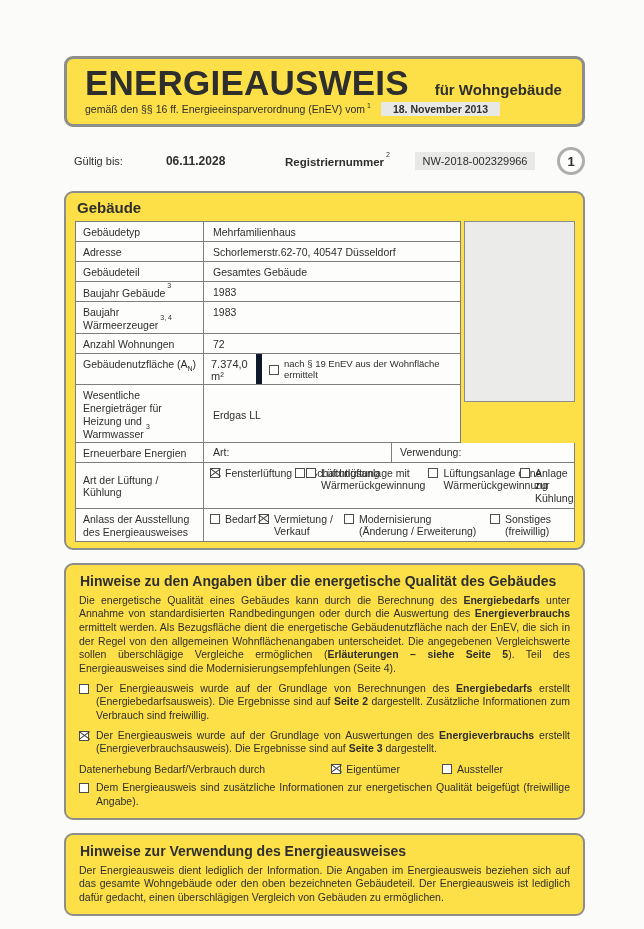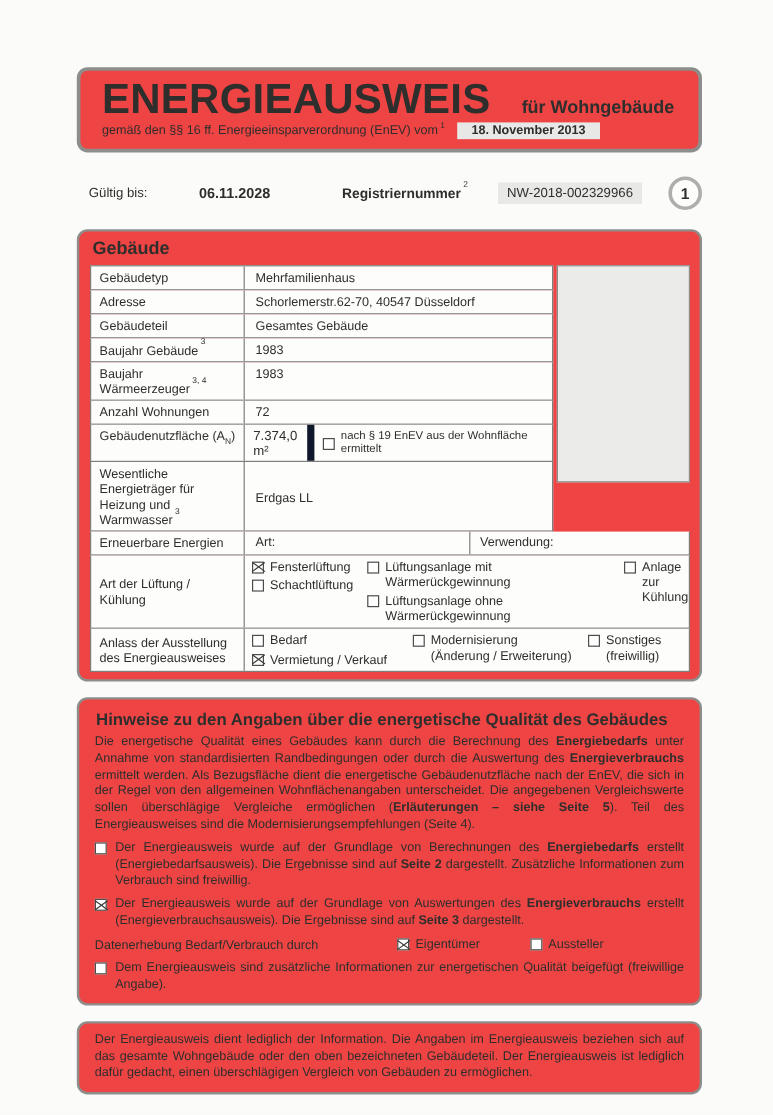--- a/index.html
+++ b/index.html
@@ -4,21 +4,21 @@
 <style>
   html,body{margin:0;padding:0;}
   body{
     width:644px;height:929px;background:#f6f6f4;
     font-family:"Liberation Sans","DejaVu Sans",sans-serif;color:#2e2e2c;
   }
   .page{position:relative;width:644px;height:929px;background:#fbfbf9;overflow:hidden;}
   .content{position:absolute;left:64px;top:0;width:521px;}
 
   
-  .box{border:2.5px solid #8d8d8b;border-radius:9px;background:#ef4444;}
+  .box{border:2.5px solid #8d8d8b;border-radius:9px;background:#fde047;}
   .hdr-box{margin-top:56px;padding:6px 16px 8px 18px;border-width:3px;}
   .hdr-title-row{display:flex;align-items:baseline;}
   .hdr-title{font-size:35px;font-weight:bold;letter-spacing:0.2px;line-height:1.0;}
   .hdr-sub{font-size:15px;font-weight:bold;margin-left:26px;}
   .law-line{font-size:10.5px;margin-top:2px;display:flex;align-items:center;}
   .law-date{background:#e8e8e6;font-weight:bold;padding:1px 12px;margin-left:10px;}
   sup.fnm{font-size:7px;position:relative;top:-4px;margin-left:2px;font-weight:normal;}
 
   
   .meta-row{display:flex;align-items:center;margin-top:20px;padding-left:10px;height:28px;gap:13px;}
@@ -39,21 +39,21 @@
   .row.narrow{width:386px;box-sizing:border-box;}
   .row.wide{width:500px;box-sizing:border-box;}
   .lab{width:128px;flex:none;padding:4px 4px 2px 7px;border-right:1px solid #7e7e7c;box-sizing:border-box;line-height:1.2;}
   .val{flex:1;padding:4px 4px 2px 9px;line-height:1.2;}
   .val-sm{width:58px;flex:none;padding:4px 2px 2px 7px;border-right:6px solid #0f172a;box-sizing:border-box;font-size:11px;}
   .r20{min-height:20px;} .r26{min-height:26px;} .r16{min-height:16px;}
   .cbcell{flex:1;display:flex;align-items:center;gap:5px;padding:2px 2px 2px 7px;font-size:9.5px;}
   .cell-art{width:188px;flex:none;padding:3px 4px 2px 9px;border-right:1px solid #7e7e7c;box-sizing:border-box;}
   .cell-verw{flex:1;padding:3px 4px 2px 8px;}
   .optwrap{flex:1;display:flex;padding:4px 0 3px 6px;gap:0;}
-  .optcol{display:flex;flex-direction:column;gap:3px;}
+  .optcol{display:flex;flex-direction:row;gap:3px;}
   .cb-option{display:flex;gap:5px;align-items:flex-start;line-height:1.2;}
   .cb{display:inline-block;width:8px;height:8px;border:1px solid #4c4c4a;background:#fff;position:relative;flex:none;margin-top:1px;}
   .cb.checked::before,.cb.checked::after{content:"";position:absolute;left:-2.5px;top:3.5px;width:13px;height:1.4px;background:#3c3c3a;}
   .cb.checked::before{transform:rotate(36deg);}
   .cb.checked::after{transform:rotate(-36deg);}
   .photo{position:absolute;top:0;right:0;width:111px;height:181px;background:#ebebe9;border:1px solid #8c8c8a;box-sizing:border-box;}
   .sub-n{font-size:7px;vertical-align:sub;}
 
   
   .hint-box{margin-top:13px;padding:7px 13px 9px;}
@@ -228,17 +228,18 @@
         </span>
       </div>
 
       <div class="cb-item">
         <span class="cb"></span>
         <span class="itext">Dem Energieausweis sind zusätzliche Informationen zur energetischen Qualität beigefügt (freiwillige Angabe).</span>
       </div>
     </div>
 
     <div class="box hint-box">
+      <div class="sec-title-sm">Hinweise zur Verwendung des Energieausweises</div>
       <div class="para">Der Energieausweis dient lediglich der Information. Die Angaben im Energieausweis beziehen sich auf das gesamte Wohngebäude oder den oben bezeichneten Gebäudeteil. Der Energieausweis ist lediglich dafür gedacht, einen überschlägigen Vergleich von Gebäuden zu ermöglichen.</div>
     </div>
 
   </div>
 </div>
 
 </body></html>

